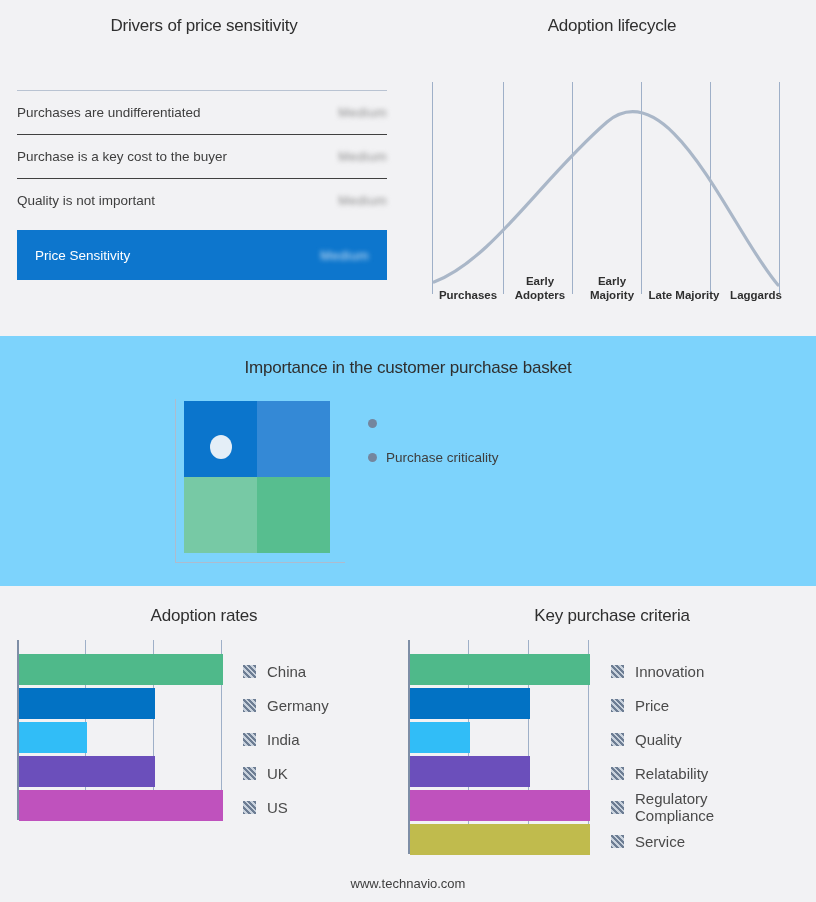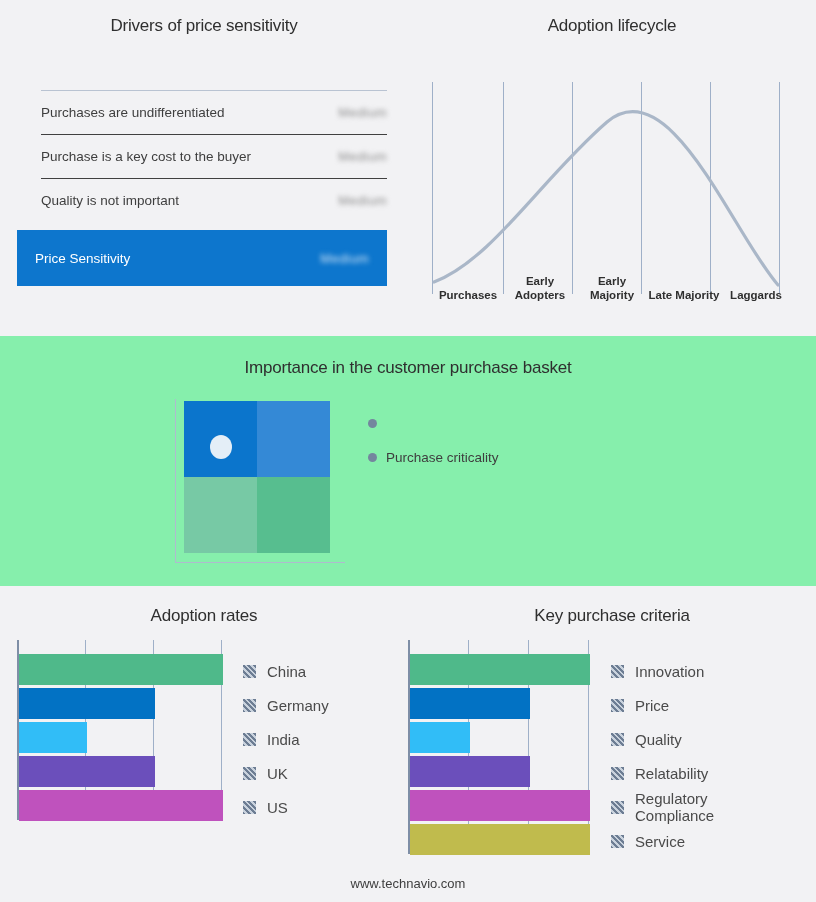--- a/index.html
+++ b/index.html
@@ -28,47 +28,47 @@
   .tl-title{position:absolute;left:0;top:16px;width:408px;}
   .tr-title{position:absolute;left:0;top:16px;width:408px;}
 
   
   .drv-table{position:absolute;left:17px;top:90px;width:370px;}
   .drv-head{display:flex;align-items:flex-end;justify-content:space-between;
     padding:0 0 9px 0;font-size:15.5px;font-weight:bold;color:#2f2f2f;}
   .drv-head .h-impact{margin-right:0px;}
   .drv-row{
     display:flex;align-items:center;justify-content:space-between;
-    height:43px;border-top:1px solid #404040;font-size:13.5px;color:#3e3e3e;margin-left:24px;
+    height:43px;border-top:1px solid #404040;font-size:13.5px;color:#3e3e3e;
   }
   .drv-row:first-of-type{border-top:1px solid #b9c3d2;}
   .blurred{
     color:#8d8d8d;font-size:13px;
     filter:blur(2.6px);
     -webkit-filter:blur(2.6px);
     user-select:none;letter-spacing:.4px;
   }
   .drv-hl{
     margin-top:8px;background:#0d76cd;color:#fff;border:none;
-    height:56px;display:flex;align-items:center;justify-content:space-between;
-    padding:0 18px;font-size:13.5px;
+    height:34px;display:flex;align-items:center;justify-content:space-between;
+    padding:8px 18px;font-size:13.5px;
   }
   .drv-hl .blurred{color:#cfe3f6;}
 
   
   .lc{position:absolute;left:24px;top:82px;width:360px;height:222px;}
   .lc-grid{position:absolute;inset:0;}
   .lc-vline{position:absolute;top:0;width:1px;height:212px;background:#9fb0c8;}
   .lc-svg{position:absolute;left:0;top:0;}
   .lc-labels{position:absolute;left:0;top:188px;width:360px;height:34px;display:flex;}
   .lc-lab{flex:1;text-align:center;font-size:11.5px;font-weight:bold;color:#2f2f2f;line-height:13.5px;
     display:flex;align-items:flex-end;justify-content:center;padding-bottom:2px;}
 
   
-  .mid-band{position:absolute;left:0;top:336px;width:816px;height:250px;background:#86efac;}
+  .mid-band{position:absolute;left:0;top:336px;width:816px;height:250px;background:#7dd3fc;}
   .mid-title{position:absolute;left:0;top:22px;width:816px;}
   .matrix-wrap{position:absolute;left:175px;top:63px;width:170px;height:170px;}
   .mx-axis-y{position:absolute;left:0;top:0;width:1px;height:164px;background:#aebbce;}
   .mx-axis-x{position:absolute;left:0;top:163px;width:170px;height:1px;background:#aebbce;}
   .matrix{position:absolute;left:9px;top:2px;width:146px;height:152px;display:grid;
     grid-template-columns:1fr 1fr;grid-template-rows:1fr 1fr;}
   .mx-cell{width:100%;height:100%;position:relative;}
   .mx-dot{position:absolute;left:26px;top:34px;width:22px;height:24px;border-radius:50%;background:#e4eef7;}
   .mid-legend{position:absolute;left:368px;top:78px;width:300px;}
   .mid-leg-item{display:flex;align-items:flex-start;margin-bottom:20px;}

